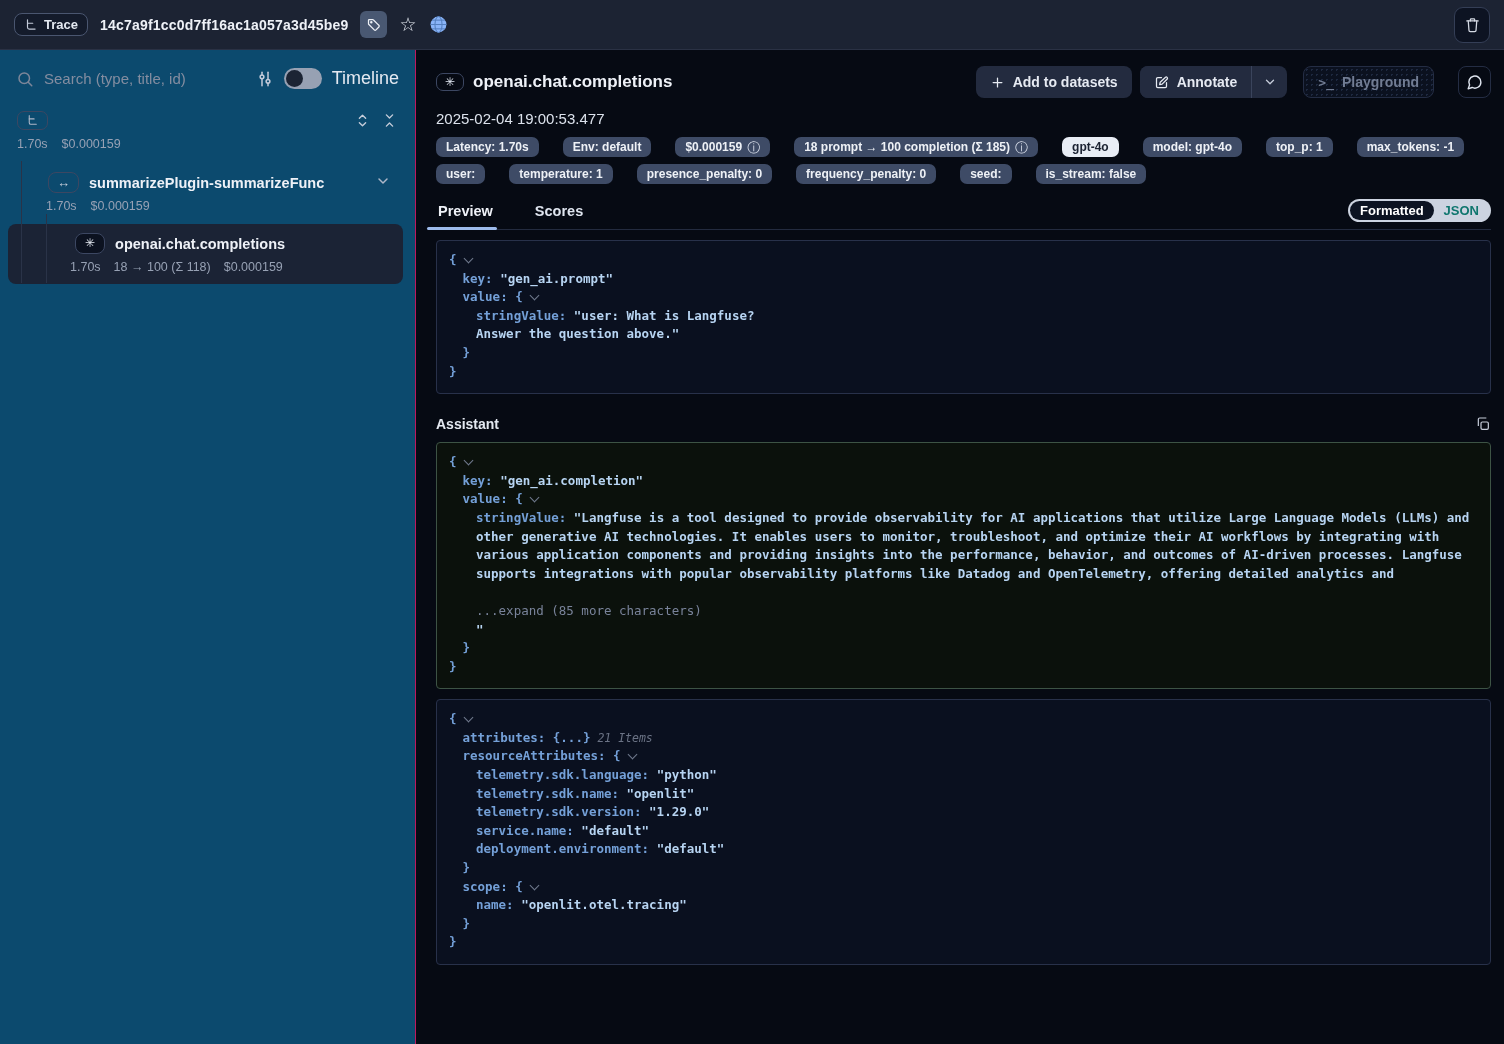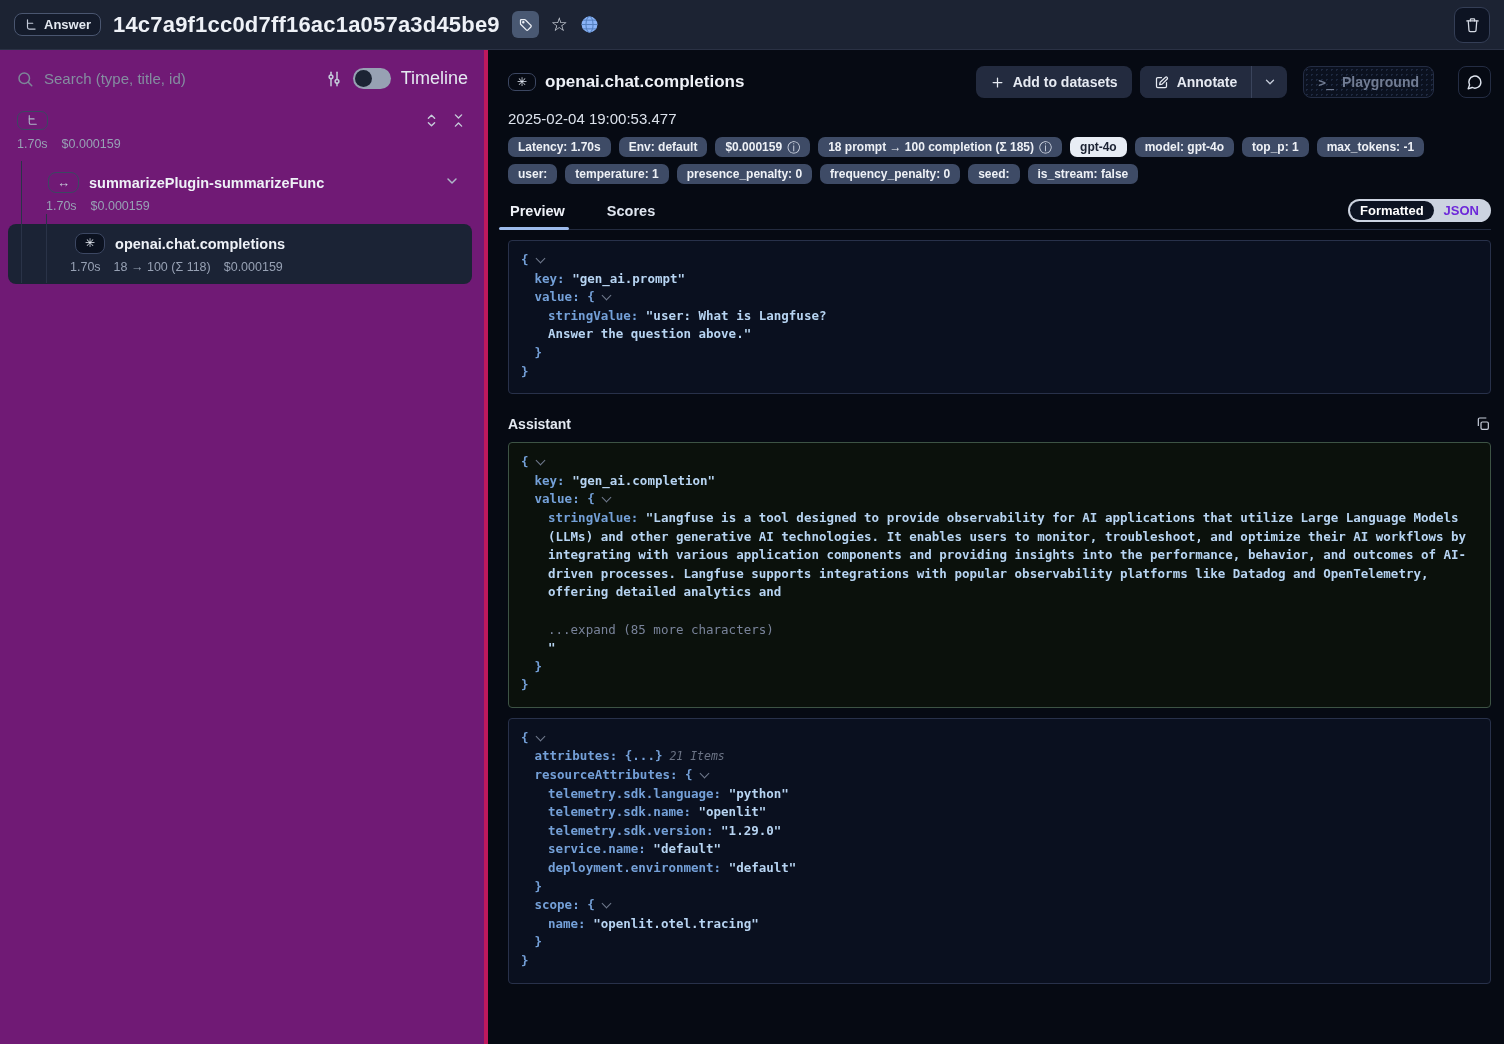--- a/index.html
+++ b/index.html
@@ -5,33 +5,33 @@
   * { margin:0; padding:0; box-sizing:border-box; }
   html,body { width:1504px; height:1044px; overflow:hidden; }
   body { background:#060a13; font-family:"Liberation Sans", sans-serif; color:#e8ecf4; }
   .app { display:flex; flex-direction:column; height:100%; }
 
   
   .topbar { height:50px; background:#1c2333; display:flex; align-items:center; gap:12px; padding:0 14px; border-bottom:1px solid #2a3144; flex:0 0 auto; }
   .trace-badge { display:flex; align-items:center; gap:6px; border:1px solid #4a5670; border-radius:8px; padding:3px 9px; background:#141b2b; }
   .trace-badge svg { width:14px; height:14px; color:#c4cbda; }
   .trace-badge span { font-size:13px; font-weight:bold; color:#e4e9f1; }
-  .trace-id { font-size:22px; font-weight:bold; color:#eef1f7; letter-spacing:.2px; }
+  .trace-id { font-size:14px; font-weight:bold; color:#eef1f7; letter-spacing:.2px; }
   .icon-btn { display:flex; align-items:center; justify-content:center; background:transparent; border:none; cursor:pointer; color:#dfe5ef; }
   .tag-btn { width:27px; height:27px; border-radius:6px; background:#495872; }
   .tag-btn svg { width:15px; height:15px; color:#eef1f7; }
   .star-btn { font-size:19px; line-height:1; color:#e4e9f1; }
   .globe { width:19px; height:19px; display:block; }
   .topbar .spacer { flex:1; }
   .trash-btn { width:36px; height:36px; border:1px solid #343e56; border-radius:9px; background:#0d1322; }
   .trash-btn svg { width:17px; height:17px; color:#d5dae4; }
 
   
   .body { flex:1; display:flex; min-height:0; }
-  .sidebar { width:488px; flex:0 0 auto; border-right:4px solid #be185d; background:#701a75; }
+  .sidebar { width:416px; flex:0 0 auto; border-right:1px solid #be185d; background:#0c4a6e; }
   .main { flex:1; min-width:0; padding:16px 13px 0 20px; overflow:hidden; }
 
   
   .search-row { display:flex; align-items:center; gap:10px; padding:18px 16px 6px 16px; }
   .search-row .s-icon { width:18px; height:18px; color:#7d8699; flex:0 0 auto; }
   .search-input { flex:1; background:transparent; border:none; outline:none; font-size:15px; color:#c7cedd; font-family:"Liberation Sans",sans-serif; }
   .search-input::placeholder { color:#848da0; }
   .sliders-icon { width:18px; height:18px; color:#c4cbda; flex:0 0 auto; cursor:pointer; }
   .switch { width:38px; height:21px; border-radius:11px; background:#97a1b3; position:relative; cursor:pointer; flex:0 0 auto; }
   .switch .knob { position:absolute; left:2px; top:2px; width:17px; height:17px; border-radius:50%; background:#1c2434; }
@@ -73,35 +73,35 @@
   .split .chev-seg { width:36px; display:flex; align-items:center; justify-content:center; border-left:1px solid #3a445c; cursor:pointer; }
   .split .chev-seg svg { width:14px; height:14px; color:#c6cdda; }
   .btn.playground { background:#0b111f; background-image:radial-gradient(#1e2940 1px, transparent 1px); background-size:5px 5px; border:1px solid #242d44; color:#717c93; margin-left:8px; }
   .btn.playground .term { font-family:"DejaVu Sans Mono",monospace; font-size:13px; font-weight:bold; }
   .chat-btn { width:33px; height:32px; border:1px solid #242d44; border-radius:8px; background:transparent; margin-left:16px; display:flex; align-items:center; justify-content:center; cursor:pointer; }
   .chat-btn svg { width:17px; height:17px; color:#dfe5ef; }
 
   .timestamp { margin-top:12px; font-size:15px; font-weight:500; color:#dce2ec; }
 
   
-  .badges { display:flex; flex-wrap:wrap; gap:8px; margin-top:10px;align-items:center; }
+  .badges { display:flex; flex-wrap:wrap; gap:24px; margin-top:10px;align-items:center; }
   .badges + .badges { margin-top:7px; }
   .badge { background:#3e4b66; color:#eef1f6; font-size:12px; font-weight:bold; padding:3px 10px; border-radius:7px; display:flex; align-items:center; gap:5px; white-space:nowrap; }
   .badge.light { background:#e8edf5; color:#1b2232; }
   .badge .info { font-weight:normal; font-size:13px; color:#d6dce8; cursor:pointer; line-height:1; }
 
   
   .tabs-row { margin-top:15px; display:flex; align-items:flex-end; border-bottom:1px solid #232b3f; }
   .tab { font-size:14.5px; font-weight:bold; color:#eef1f7; padding:4px 2px 10px; margin-right:38px; position:relative; cursor:pointer; }
   .tab.inactive { color:#dfe5ef; }
   .tab.active::after { content:""; position:absolute; left:-9px; right:-2px; bottom:-1px; height:3.5px; background:#9dbbec; border-radius:2px; }
   .segmented { margin-left:auto; margin-bottom:7px; background:#ccd3e0; border-radius:13px; padding:2px; display:flex; font-size:13px; font-weight:bold; }
   .seg { padding:2px 10px; border-radius:11px; cursor:pointer; }
   .seg.active { background:#0c1322; color:#ffffff; }
-  .seg.inactive { color:#6d28d9; }
+  .seg.inactive { color:#0f766e; }
 
   
   .code-block { border:1px solid #28314a; background:#0a101f; border-radius:4px; margin-top:10px; padding:10px 12px 12px; font-family:"DejaVu Sans Mono",monospace; font-size:12.5px; line-height:18.6px; font-weight:bold; }
   .code-block.green { border-color:#3d5345; background:#0b110c; }
   .cl { white-space:pre-wrap; }
   .tk-key { color:#74a0d8; }
   .tk-str { color:#b7d4f2; }
   .tk-brace { color:#74a0d8; }
   .tk-muted { color:#79839a; font-weight:normal; }
   .tk-muted_i { color:#6b7385; font-style:italic; font-weight:normal; font-size:11.5px; }
@@ -117,21 +117,21 @@
 
 <div class="app">
 
   <header class="topbar">
     <div class="trace-badge">
       <svg viewBox="0 0 24 24" fill="none" stroke="currentColor" stroke-width="2" stroke-linecap="round">
           <path d="M6 3v13a3 3 0 0 0 3 3h1"></path>
           <path d="M6 9h9"></path>
           <path d="M11 19h8"></path>
         </svg>
-      <span>Answer</span>
+      <span>Trace</span>
     </div>
     <h1 class="trace-id">14c7a9f1cc0d7ff16ac1a057a3d45be9</h1>
     <button class="icon-btn tag-btn">
       <svg viewBox="0 0 24 24" fill="none" stroke="currentColor" stroke-width="2" stroke-linejoin="round">
           <path d="M20.6 13.4L12 4.8A2 2 0 0 0 10.6 4H5a1 1 0 0 0-1 1v5.6c0 .5.2 1 .6 1.4l8.6 8.6a2 2 0 0 0 2.8 0l4.6-4.6a2 2 0 0 0 0-2.8z"></path>
           <circle cx="8.5" cy="8.5" r="1" fill="currentColor"></circle>
         </svg>
     </button>
     <button class="icon-btn star-btn">☆</button>
     <svg class="globe" viewBox="0 0 24 24">

